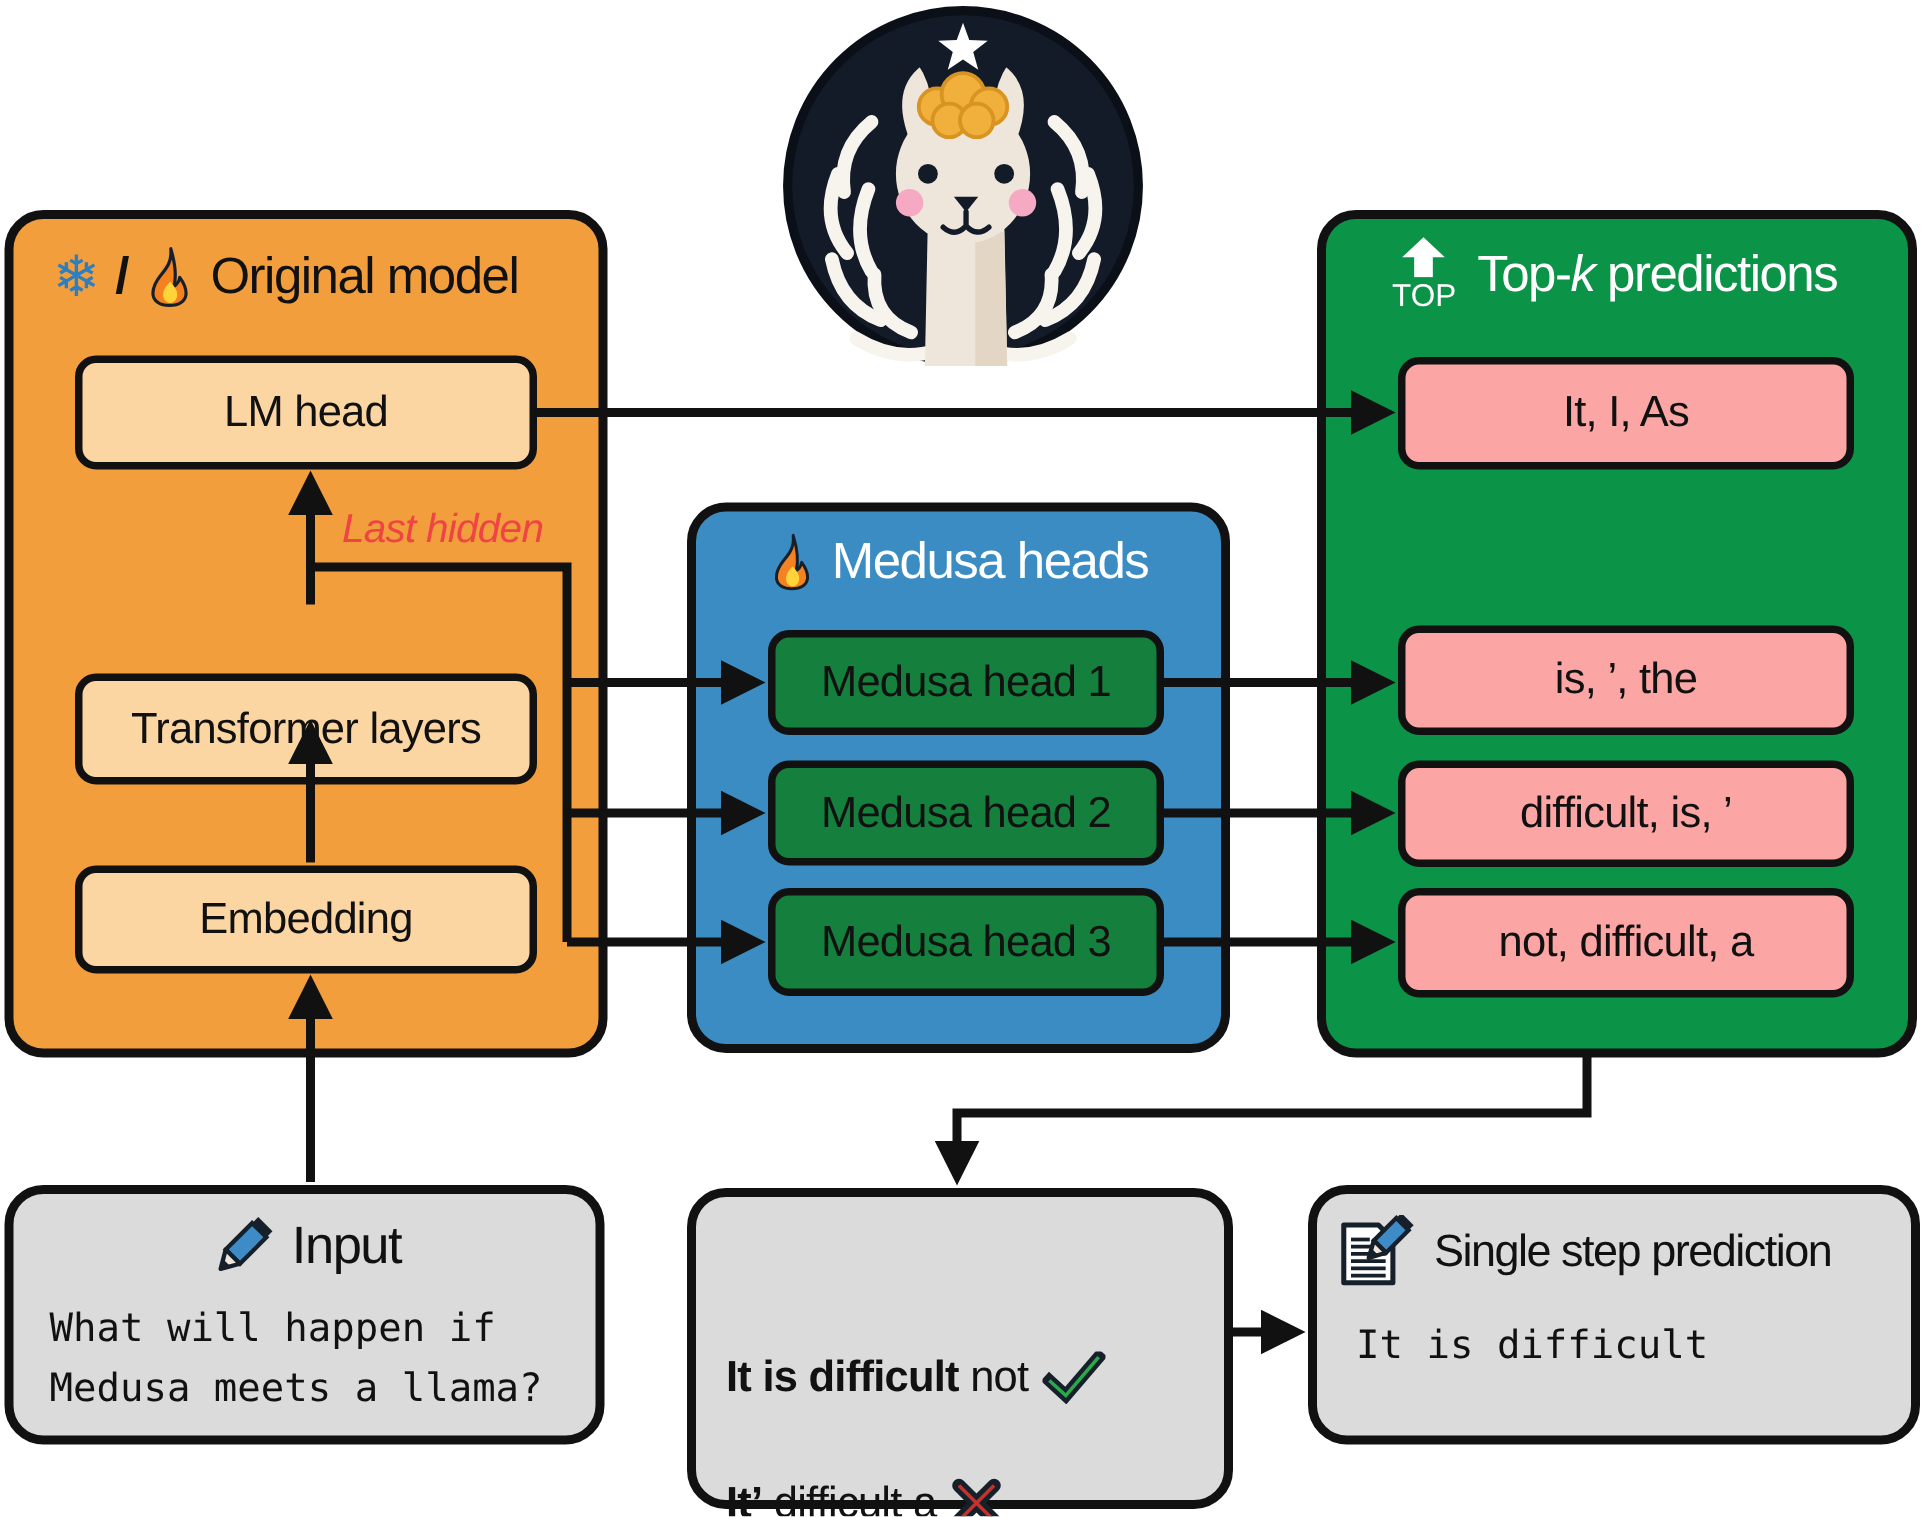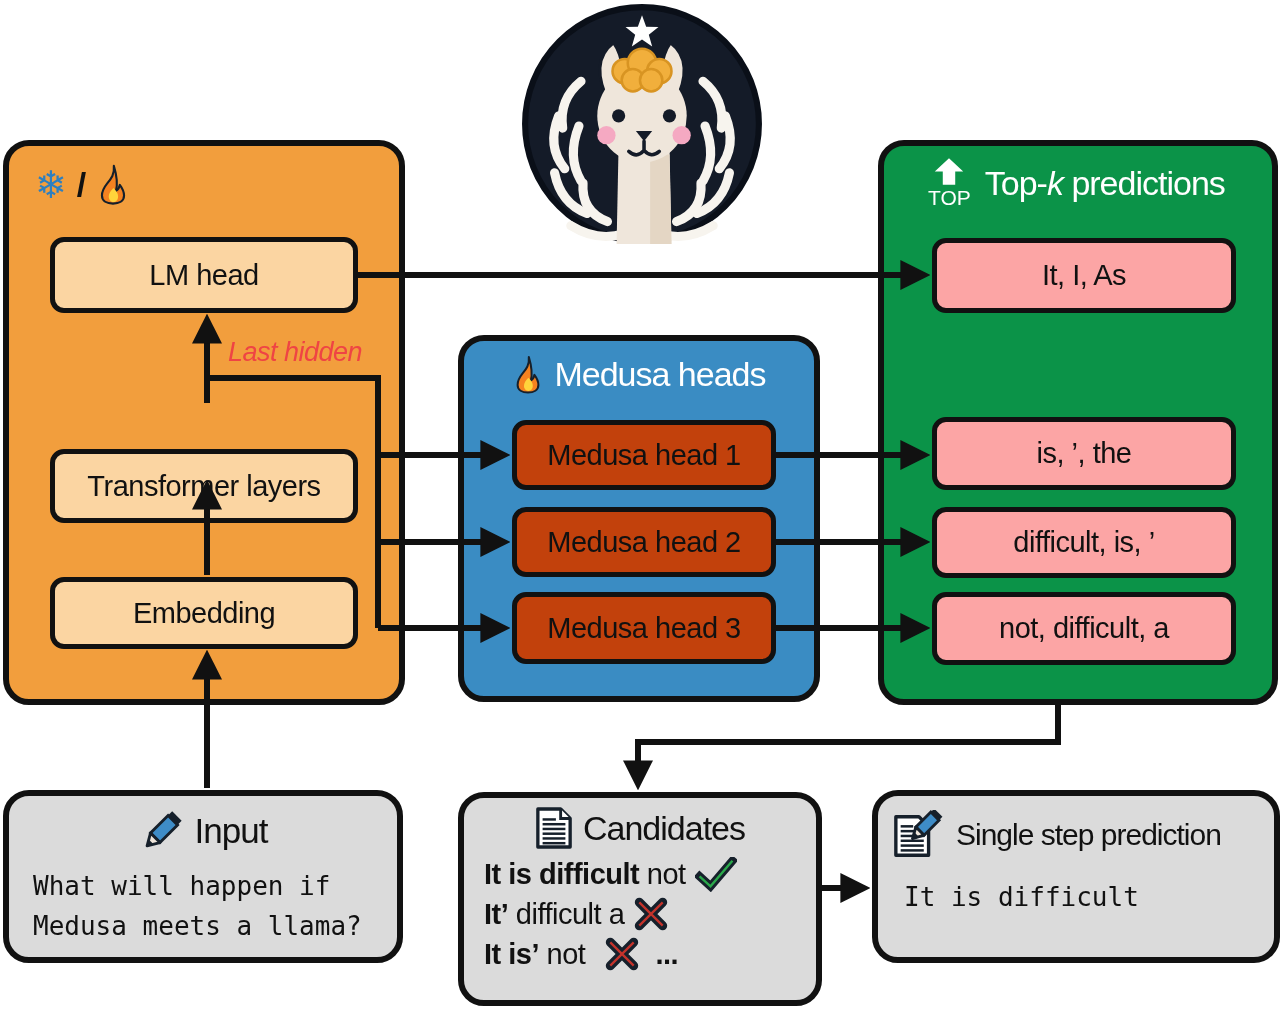--- a/index.html
+++ b/index.html
@@ -16,21 +16,21 @@
     font-size:29px; letter-spacing:-0.5px; color:#111;
   }
   #orange-panel   { left:3px;   top:140px; width:402px; height:565px; background:#F29E3D; }
   #blue-panel     { left:458px; top:335px; width:362px; height:367px; background:#3A8CC3; }
   #green-panel    { left:878px; top:140px; width:400px; height:565px; background:#0B9348; }
   #input-panel    { left:3px;   top:790px; width:400px; height:173px; background:#DBDBDB; }
   #candidates-panel { left:458px; top:792px; width:364px; height:214px; background:#DBDBDB; }
   #single-panel   { left:872px; top:790px; width:408px; height:173px; background:#DBDBDB; }
 
   .box-orange { background:#FBD5A2; }
-  .box-blue   { background:#c2410c; }
+  .box-blue   { background:#15803d; }
   .box-green  { background:#fca5a5; }
 
   .title-row { position:absolute; display:flex; align-items:center; gap:10px; white-space:nowrap; }
   .big-title { font-size:34px; letter-spacing:-1px; }
   .white { color:#fff; }
 
   #orange-title { left:26px; top:18px; }
   #snowflake { font-size:38px; color:#2E7FBF; line-height:1; }
   #orange-slash { font-size:34px; font-weight:bold; }
 
@@ -45,21 +45,21 @@
     letter-spacing:-0.5px; color:#ef4444;
   }
 
   .mono { font-family:"DejaVu Sans Mono", monospace; font-size:26px; color:#111; }
 
   #input-title { left:0; right:0; top:12px; justify-content:center; }
   #input-lines { position:absolute; left:24px; top:70px; line-height:40px; white-space:nowrap; }
 
   #cand-title { left:0; right:0; top:8px; justify-content:center; }
   .cand-rows { position:absolute; left:20px; top:56px; }
-  .cand-row { display:flex; align-items:center; gap:9px; height:40px; font-size:29px; letter-spacing:-0.5px; white-space:nowrap; }
+  .cand-row { display:flex; align-items:center; gap:9px; height:40px; font-size:29px; letter-spacing:-0.5px; white-space:nowrap;margin-top:44px; }
   .cand-row .b { font-weight:bold; }
   .cand-row .dots { font-size:29px; font-weight:bold; margin-left:6px; }
 
   #single-title { left:14px; top:14px; gap:12px; }
   #single-line { position:absolute; left:26px; top:86px; white-space:nowrap; }
   #single-title .big-title { font-size:30px; }
 
   #wires { position:absolute; left:0; top:0; pointer-events:none; }
   #llama { position:absolute; left:520px; top:2px; }
   svg { display:block; }
@@ -107,20 +107,21 @@
   </svg>
 
   <div class="panel" id="orange-panel">
     <div class="title-row" id="orange-title">
       <span id="snowflake">❄</span>
       <span id="orange-slash">/</span>
       <svg width="34" height="41" viewBox="0 0 40 48">
         <path d="M21 2 C22 12 18 17 13 23 C9 28 7 32 7 37 C7 43.5 13 46.5 20 46.5 C27 46.5 33 43.5 33 37 C33 32.5 31 28.5 28 24.5 C27.5 28 26 30 23.5 31.5 C25.5 24 24 12 21 2 Z" fill="#F58220" stroke="#16202B" stroke-width="2.5" stroke-linejoin="round"></path>
         <path d="M20.5 28 C17 31.5 15 34.5 15 38 C15 42 17.5 44.5 20.5 44.5 C23.5 44.5 26 42 26 38 C26 34.5 24 31.5 20.5 28 Z" fill="#FFD43B"></path>
       </svg>
+      <span class="big-title">Original model</span>
     </div>
     <div class="inner-box box-orange" style="left:41px; top:91px; width:308px; height:76px;">
       <span>LM head</span>
     </div>
     <div class="inner-box box-orange" style="left:41px; top:259px; width:308px; height:74px;margin-top:44px;">
       <span>Transformer layers</span>
     </div>
     <div class="inner-box box-orange" style="left:41px; top:431px; width:308px; height:72px;">
       <span>Embedding</span>
     </div>
@@ -183,35 +184,20 @@
       </svg>
       <span class="big-title" style="font-size:35px;">Input</span>
     </div>
     <div id="input-lines" class="mono">
       <div>What will happen if</div>
       <div>Medusa meets a llama?</div>
     </div>
   </div>
 
   <div class="panel" id="candidates-panel">
-    <div class="title-row" id="cand-title">
-      <svg width="38" height="44" viewBox="0 0 40 46">
-        <path d="M3 3 H27 L37 13 V43 H3 Z" fill="#fff" stroke="#16202B" stroke-width="3.5" stroke-linejoin="round"></path>
-        <path d="M27 3 V13 H37" fill="#fff" stroke="#16202B" stroke-width="3"></path>
-        <g stroke="#16202B" stroke-width="2.6">
-          <line x1="8" y1="14" x2="22" y2="14"></line>
-            <line x1="8" y1="19" x2="32" y2="19"></line>
-          <line x1="8" y1="24" x2="32" y2="24"></line>
-            <line x1="8" y1="29" x2="32" y2="29"></line>
-          <line x1="8" y1="34" x2="32" y2="34"></line>
-            <line x1="8" y1="39" x2="32" y2="39"></line>
-        </g>
-      </svg>
-      <span class="big-title">Candidates</span>
-    </div>
     <div class="cand-rows">
       <div class="cand-row">
         <span><span class="b">It is difficult</span><span> not</span></span>
         <svg width="42" height="35" viewBox="0 0 46 38">
           <path d="M5 21 L17 32 L41 4" fill="none" stroke="#16202B" stroke-width="9" stroke-linecap="square"></path>
           <path d="M5 21 L17 32 L41 4" fill="none" stroke="#2AA84A" stroke-width="2.6"></path>
         </svg>
       </div>
       <div class="cand-row">
         <span><span class="b">It’</span><span> difficult a</span></span>

